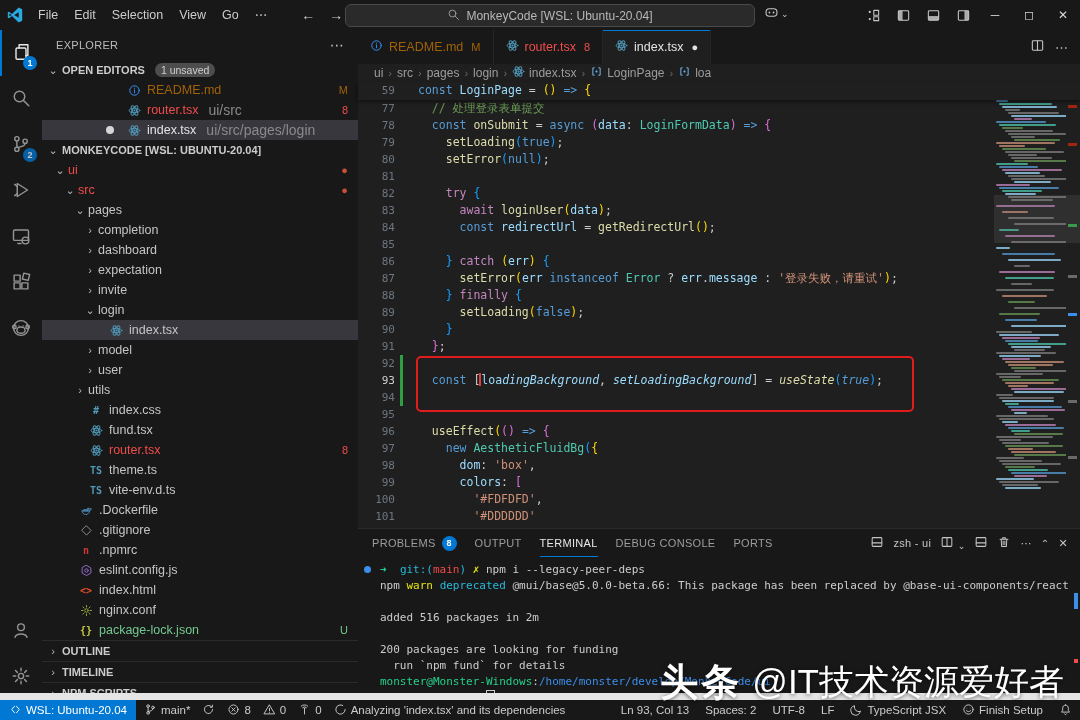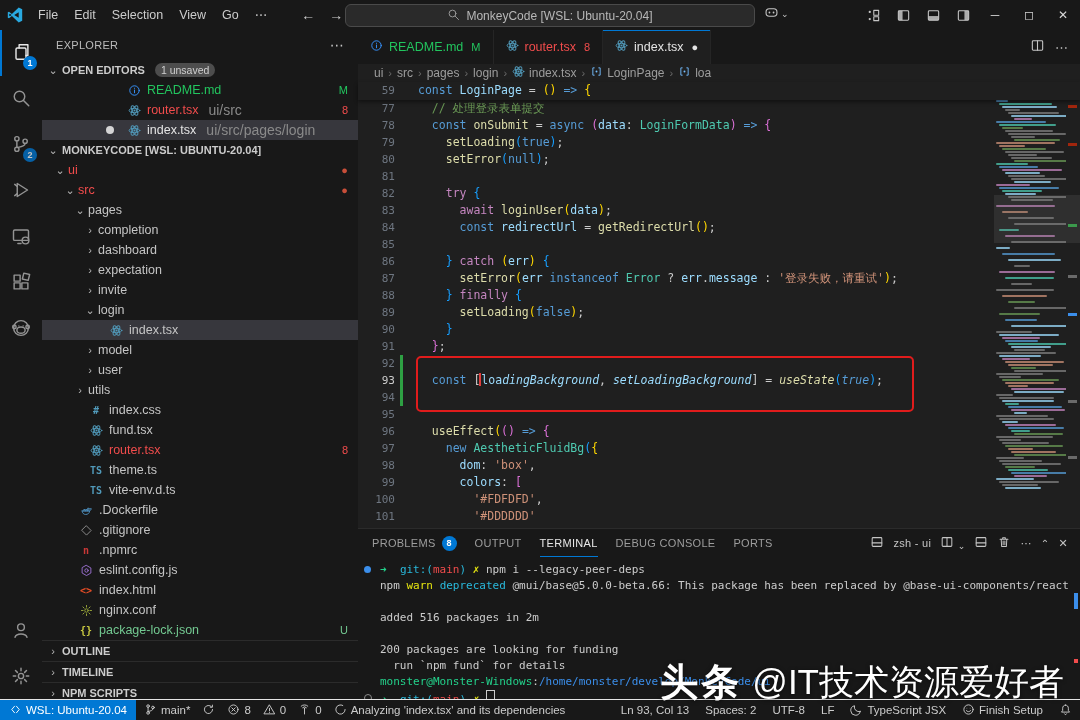--- a/index.html
+++ b/index.html
@@ -30,21 +30,21 @@
   .expl-title .more{margin-left:auto;color:#c5c5c5;font-size:14px;}
   .sec-head{height:20px;flex:0 0 20px;display:flex;align-items:center;font-size:11px;font-weight:700;color:#cccccc;padding-left:4px;gap:2px;}
   .sec-head .chev{width:14px;text-align:center;color:#b5b5b5;font-weight:400;}
   .badge-pill{margin-left:8px;background:#4d4d4d;color:#cfcfcf;font-weight:400;font-size:10.5px;padding:1px 6px;border-radius:8px;}
   .row{position:relative;height:20px;flex:0 0 20px;display:flex;align-items:center;font-size:12.5px;color:#c5c5c5;}
   .row.selected{background:#37373d;}
   .row .ficon{width:16px;display:inline-flex;justify-content:center;margin-right:5px;flex:0 0 16px;font-family:"DejaVu Sans Mono",monospace;font-size:10px;font-weight:700;}
   .row .dirdim{margin-left:10px;color:#8a8a8a;font-size:14px;}
   .row .rbadge{position:absolute;right:10px;font-size:11px;}
   .row .chev{width:16px;flex:0 0 16px;text-align:center;color:#b5b5b5;font-size:11px;}
-  .cls-error{color:#f14c4c;} .cls-modified{color:#22c55e;} .cls-added{color:#73c991;} .cls-plain{color:#e4e4e4;}
+  .cls-error{color:#f14c4c;} .cls-modified{color:#a16207;} .cls-added{color:#73c991;} .cls-plain{color:#e4e4e4;}
   .dot-unsaved{position:absolute;left:64px;width:8px;height:8px;border-radius:50%;background:#d4d4d4;}
   .tree-dot{color:#c74e39;font-size:13px;}
   .bottom-secs{margin-top:auto;}
   .bottom-secs .sec-head{border-top:1px solid #2b2b2b;}
   
   .editor-col{position:absolute;left:358px;right:0;top:30px;bottom:20px;background:#1f1f1f;}
   .tabbar{position:absolute;left:0;right:0;top:0;height:34px;background:#181818;display:flex;align-items:stretch;}
   .tab{position:relative;display:flex;align-items:center;gap:6px;padding:0 12px;font-size:12.5px;background:#181818;border-right:1px solid #252525;color:#9d9d9d;}
   .tab.active{background:#1f1f1f;box-shadow:inset 0 1px 0 #0078d4;}
   .tab .t-right{font-size:11px;margin-left:2px;}
@@ -81,21 +81,21 @@
   .panel-actions{margin-left:auto;display:flex;align-items:center;gap:9px;padding-right:12px;color:#c5c5c5;font-size:11px;}
   .term{position:absolute;left:0;right:0;top:28px;bottom:0;padding:5px 0 0 22px;font-family:"DejaVu Sans Mono",monospace;font-size:11px;line-height:16px;overflow:hidden;}
   .term-row{position:relative;white-space:pre;height:16px;}
   .tk-tg{color:#23d18b;} .tk-tb{color:#3b8eea;margin-top:24px;} .tk-tr{color:#f14c4c;} .tk-ty{color:#e5e510;} .tk-tc{color:#29b8db;} .tk-tw{color:#cccccc;}
   .term-deco{position:absolute;left:-16px;top:4px;width:7px;height:7px;border-radius:50%;}
   .term-deco.blue{background:#3b8eea;} .term-deco.grey{border:1px solid #8a8a8a;width:6px;height:6px;}
   .term-cursor{display:inline-block;width:7px;height:13px;border:1px solid #cccccc;vertical-align:-2px;}
   .term-scroll{position:absolute;right:2px;top:64px;width:4px;height:16px;background:#3b8eea;}
   .term-mark{position:absolute;right:2px;top:130px;width:4px;height:4px;background:#f14c4c;}
   
-  .statusbar{position:absolute;left:0;right:0;bottom:0;height:20px;background:#181818;border-top:1px solid #e5e5e5;display:flex;align-items:center;font-size:11.5px;color:#cccccc;}
+  .statusbar{position:absolute;left:0;right:0;bottom:0;height:20px;background:#181818;border-top:7px solid #e5e5e5;display:flex;align-items:center;font-size:11.5px;color:#cccccc;}
   .sb-item{display:flex;align-items:center;gap:4px;padding:0 6px;height:100%;}
   .sb-item.accent{background:#0078d4;color:#ffffff;padding:0 9px;margin-right:2px;}
   .sb-right{margin-left:auto;display:flex;align-items:center;height:100%;}
   .sb-right .sb-item{padding:0 8px;}
   
   .watermark{position:absolute;right:16px;bottom:12px;display:flex;align-items:center;gap:10px;color:#ffffff;z-index:20;
              text-shadow:0 1px 4px rgba(0,0,0,.6);font-size:35px;}
   .wm-prefix{font-weight:900;font-size:38px;letter-spacing:3px;}
   .wm-handle{font-weight:400;}
 </style>

